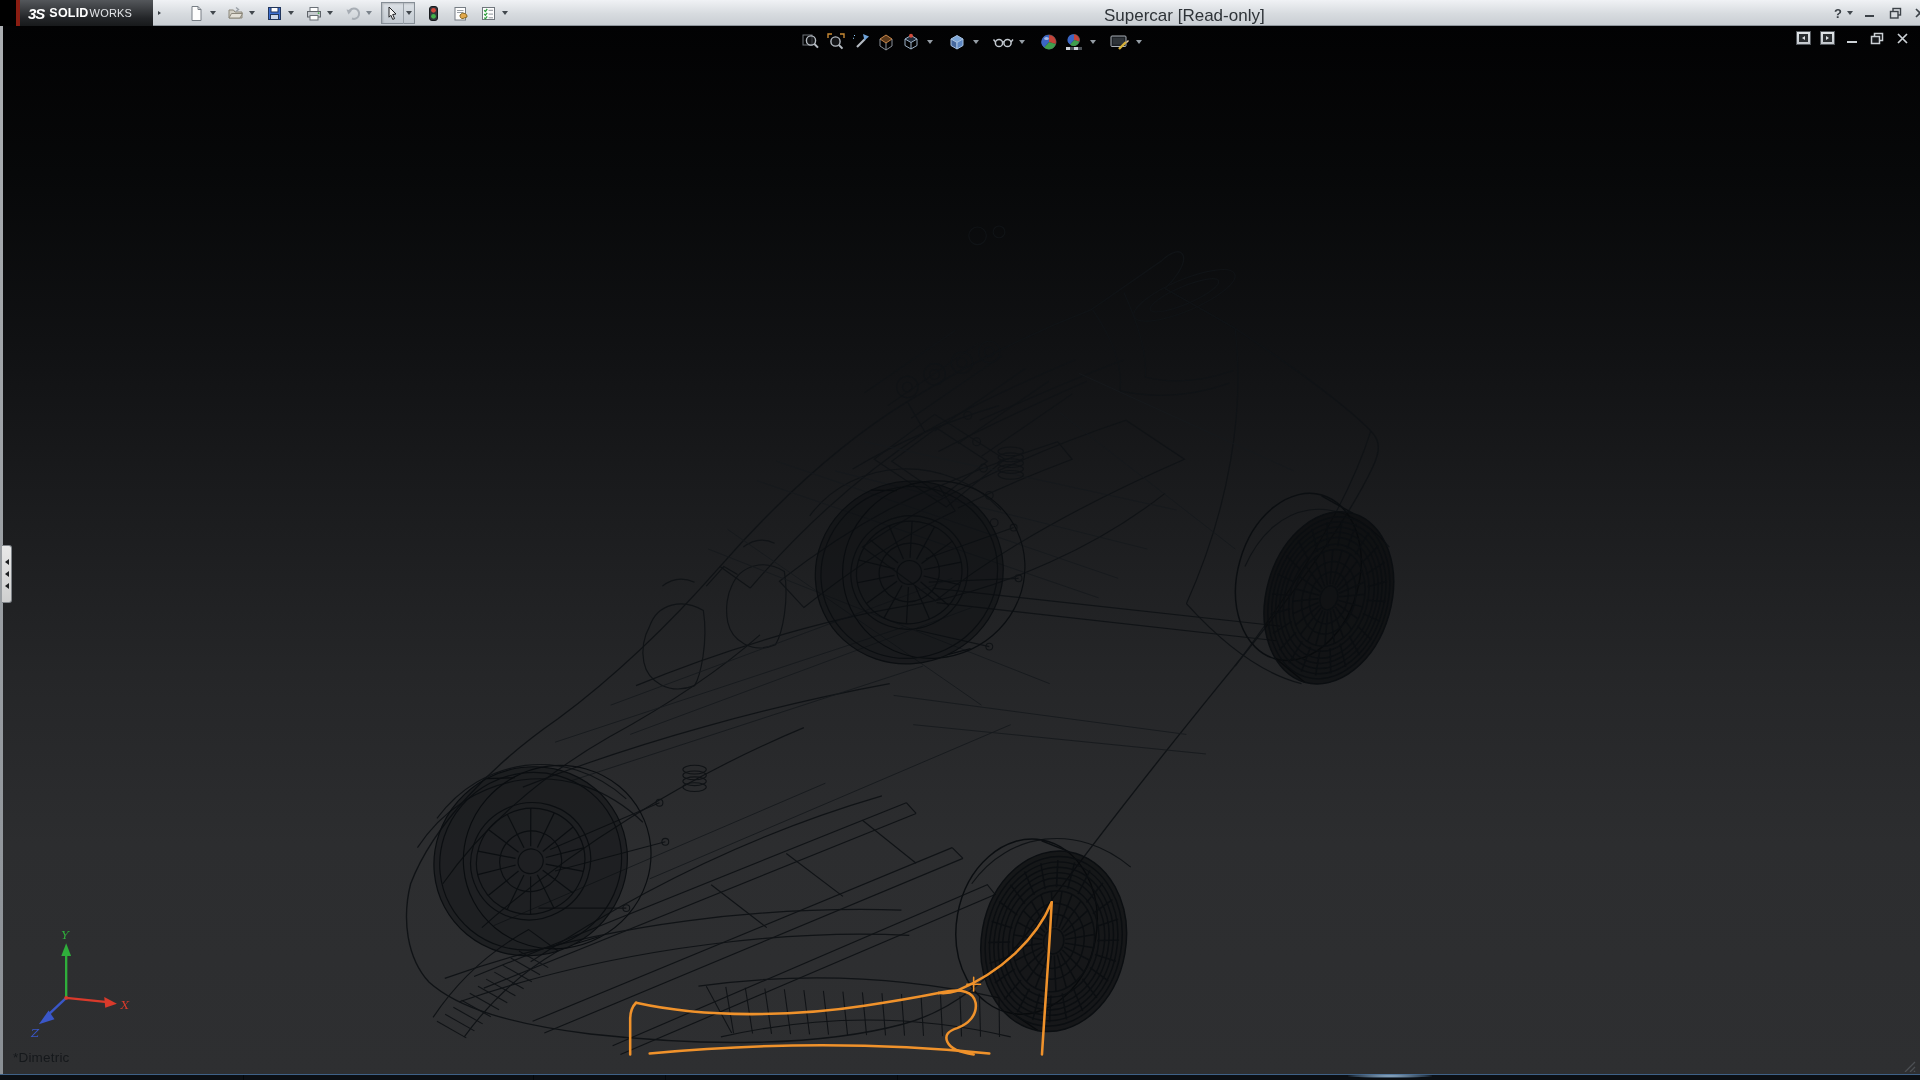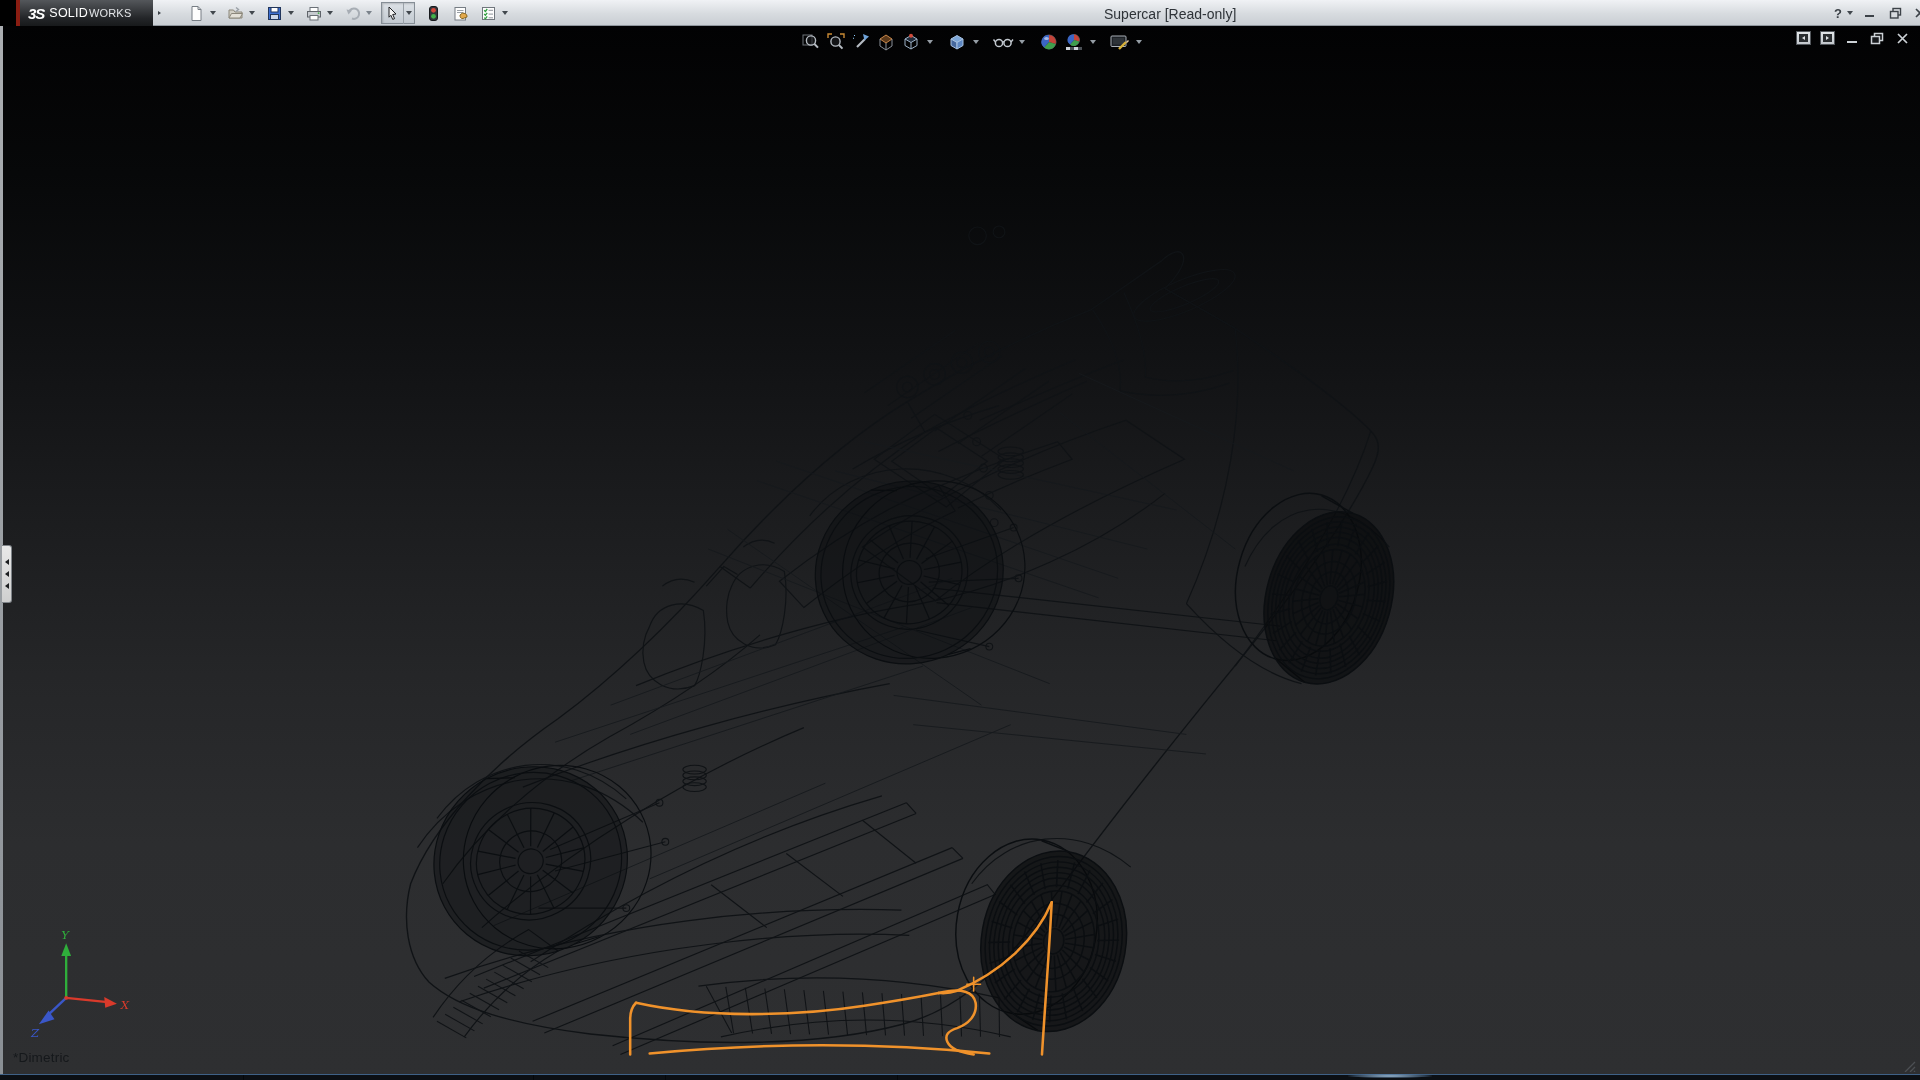--- a/index.html
+++ b/index.html
@@ -9,40 +9,40 @@
 
   
   .titlebar { position:absolute; top:0; left:16px; width:1920px; height:26px;
     background:linear-gradient(#f0f2f5, #d7dbdf 55%, #c9ced3);
     border-bottom:1px solid #8f969d; z-index:30; }
   .brand { position:absolute; left:0; top:0; height:26px; width:137px;
     background:linear-gradient(#54575b, #232528 70%, #17191b);
     display:flex; align-items:center; padding-left:12px; gap:5px; }
   .brand::before { content:""; position:absolute; left:0; top:0; bottom:0; width:4px; background:#8a1d12; }
   .brand .mark { color:#fff; font-style:italic; font-weight:bold; font-size:15px; letter-spacing:-1px; }
-  .brand .b1 { color:#fff; font-weight:normal; font-size:12.5px; letter-spacing:.2px; }
+  .brand .b1 { color:#fff; font-weight:bold; font-size:12.5px; letter-spacing:.2px; }
   .brand .b2 { color:#e3e5e8; font-weight:normal; font-size:11px; letter-spacing:.2px; margin-left:-4px; }
   .brand-expand { position:absolute; left:138px; top:4px; width:11px; height:18px;
     display:flex; align-items:center; justify-content:center; }
 
   .std-toolbar { position:absolute; left:170px; top:2px; height:22px; display:flex; align-items:center; }
   .tbtn { height:21px; min-width:21px; display:flex; align-items:center; justify-content:center; padding:0 1px; }
   .tdd  { width:11px; height:21px; display:flex; align-items:center; justify-content:center; }
   .tgap { width:7px; }
   .sel-wrap { display:flex; align-items:center; height:22px;
     border:1px solid #868e96; background:linear-gradient(#dde2e7,#c3cad1);
     box-shadow:inset 1px 1px 2px rgba(0,0,0,.18); }
   .sel-wrap .tdd { border-left:1px solid #9aa1a8; }
 
   .dd { width:0; height:0; border-left:3.5px solid transparent; border-right:3.5px solid transparent;
         border-top:4.5px solid #41474d; }
   .dd.light { border-top-color:#959da5; }
   .dd.dim { border-top-color:#7b838b; }
 
-  .title-text { position:absolute; left:1088px; top:6px; font-size:14px; color:#2e3338; }
+  .title-text { position:absolute; left:1088px; top:6px; font-size:17px; color:#2e3338; }
 
   .tb-controls { position:absolute; right:8px; top:0; height:26px; display:flex; align-items:center; gap:9px; }
   .help-q { font-size:13px; font-weight:bold; color:#3a4046; }
   .winbtn { display:flex; align-items:center; justify-content:center; width:16px; height:16px; }
 
   
   .viewport { position:absolute; top:26px; left:0; width:1920px; height:1048px;
     background:linear-gradient(180deg,#020203 0%,#070809 14%,#101113 30%,#1b1c1e 46%,#252628 62%,#2c2d2f 78%,#2e2f31 100%); }
   svg.scene { position:absolute; top:0; left:0; }
 

